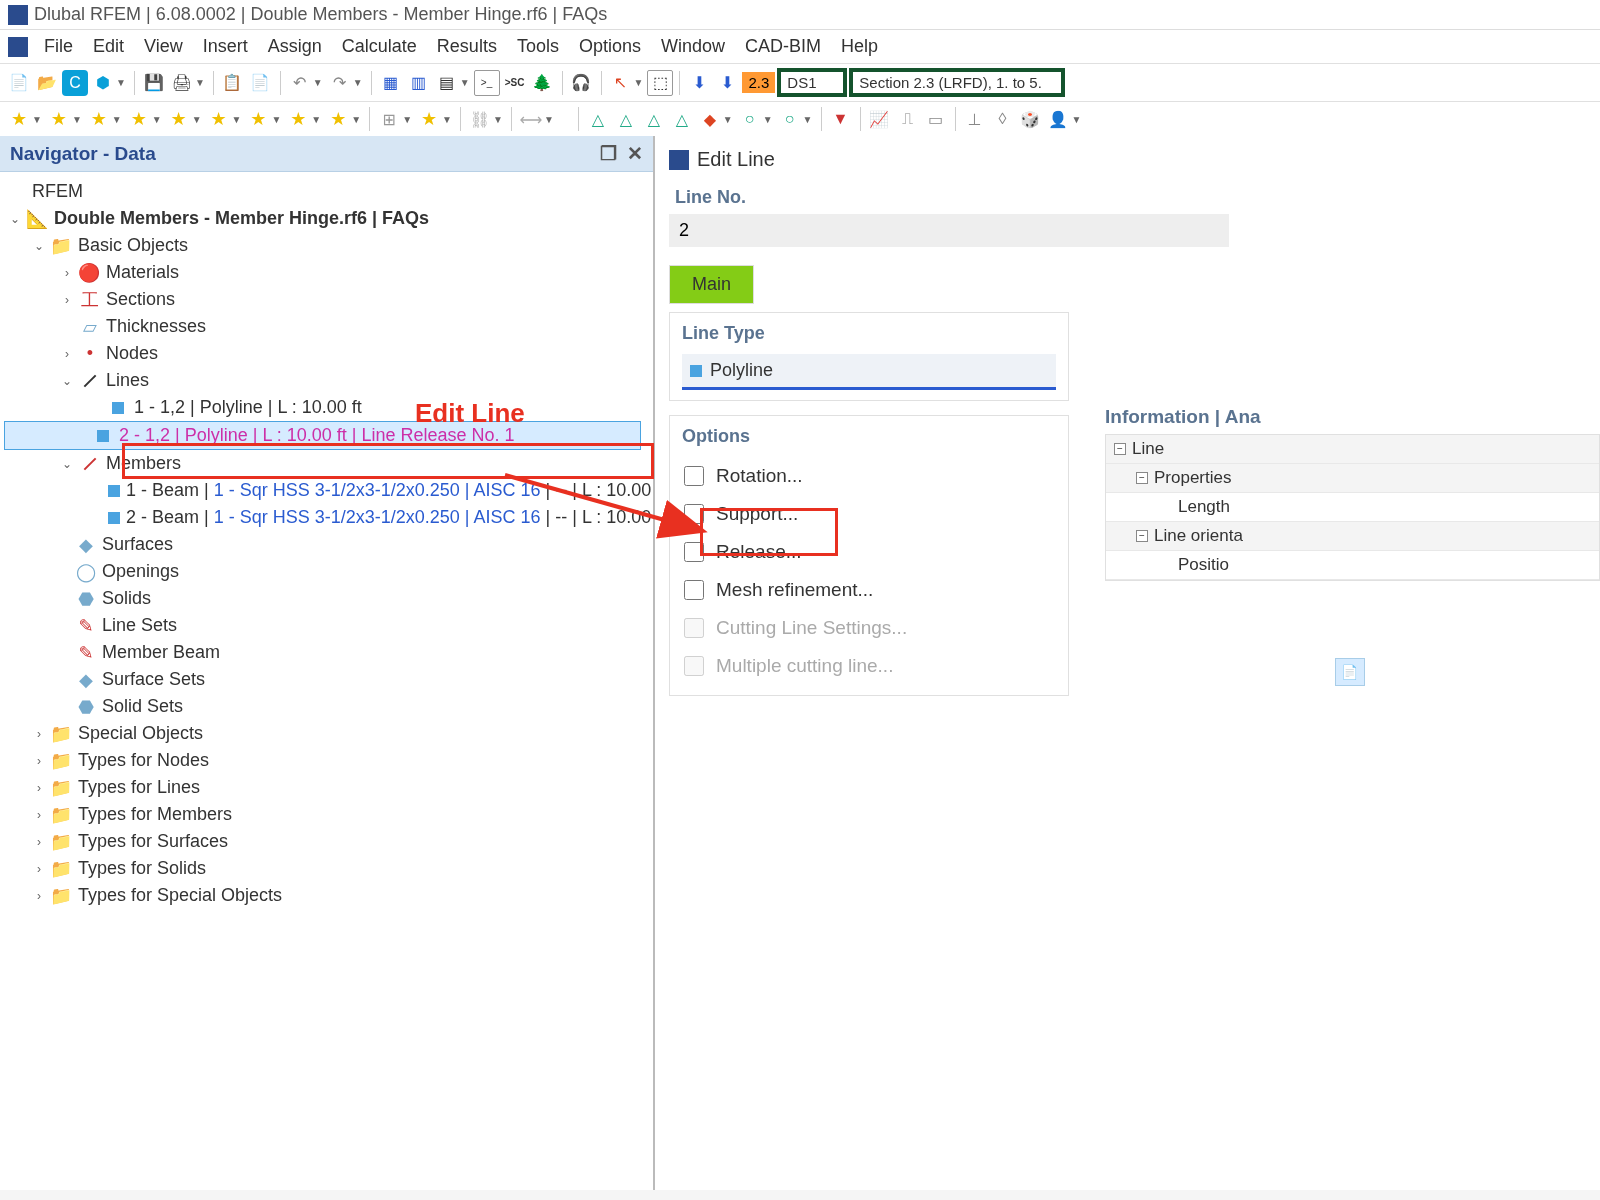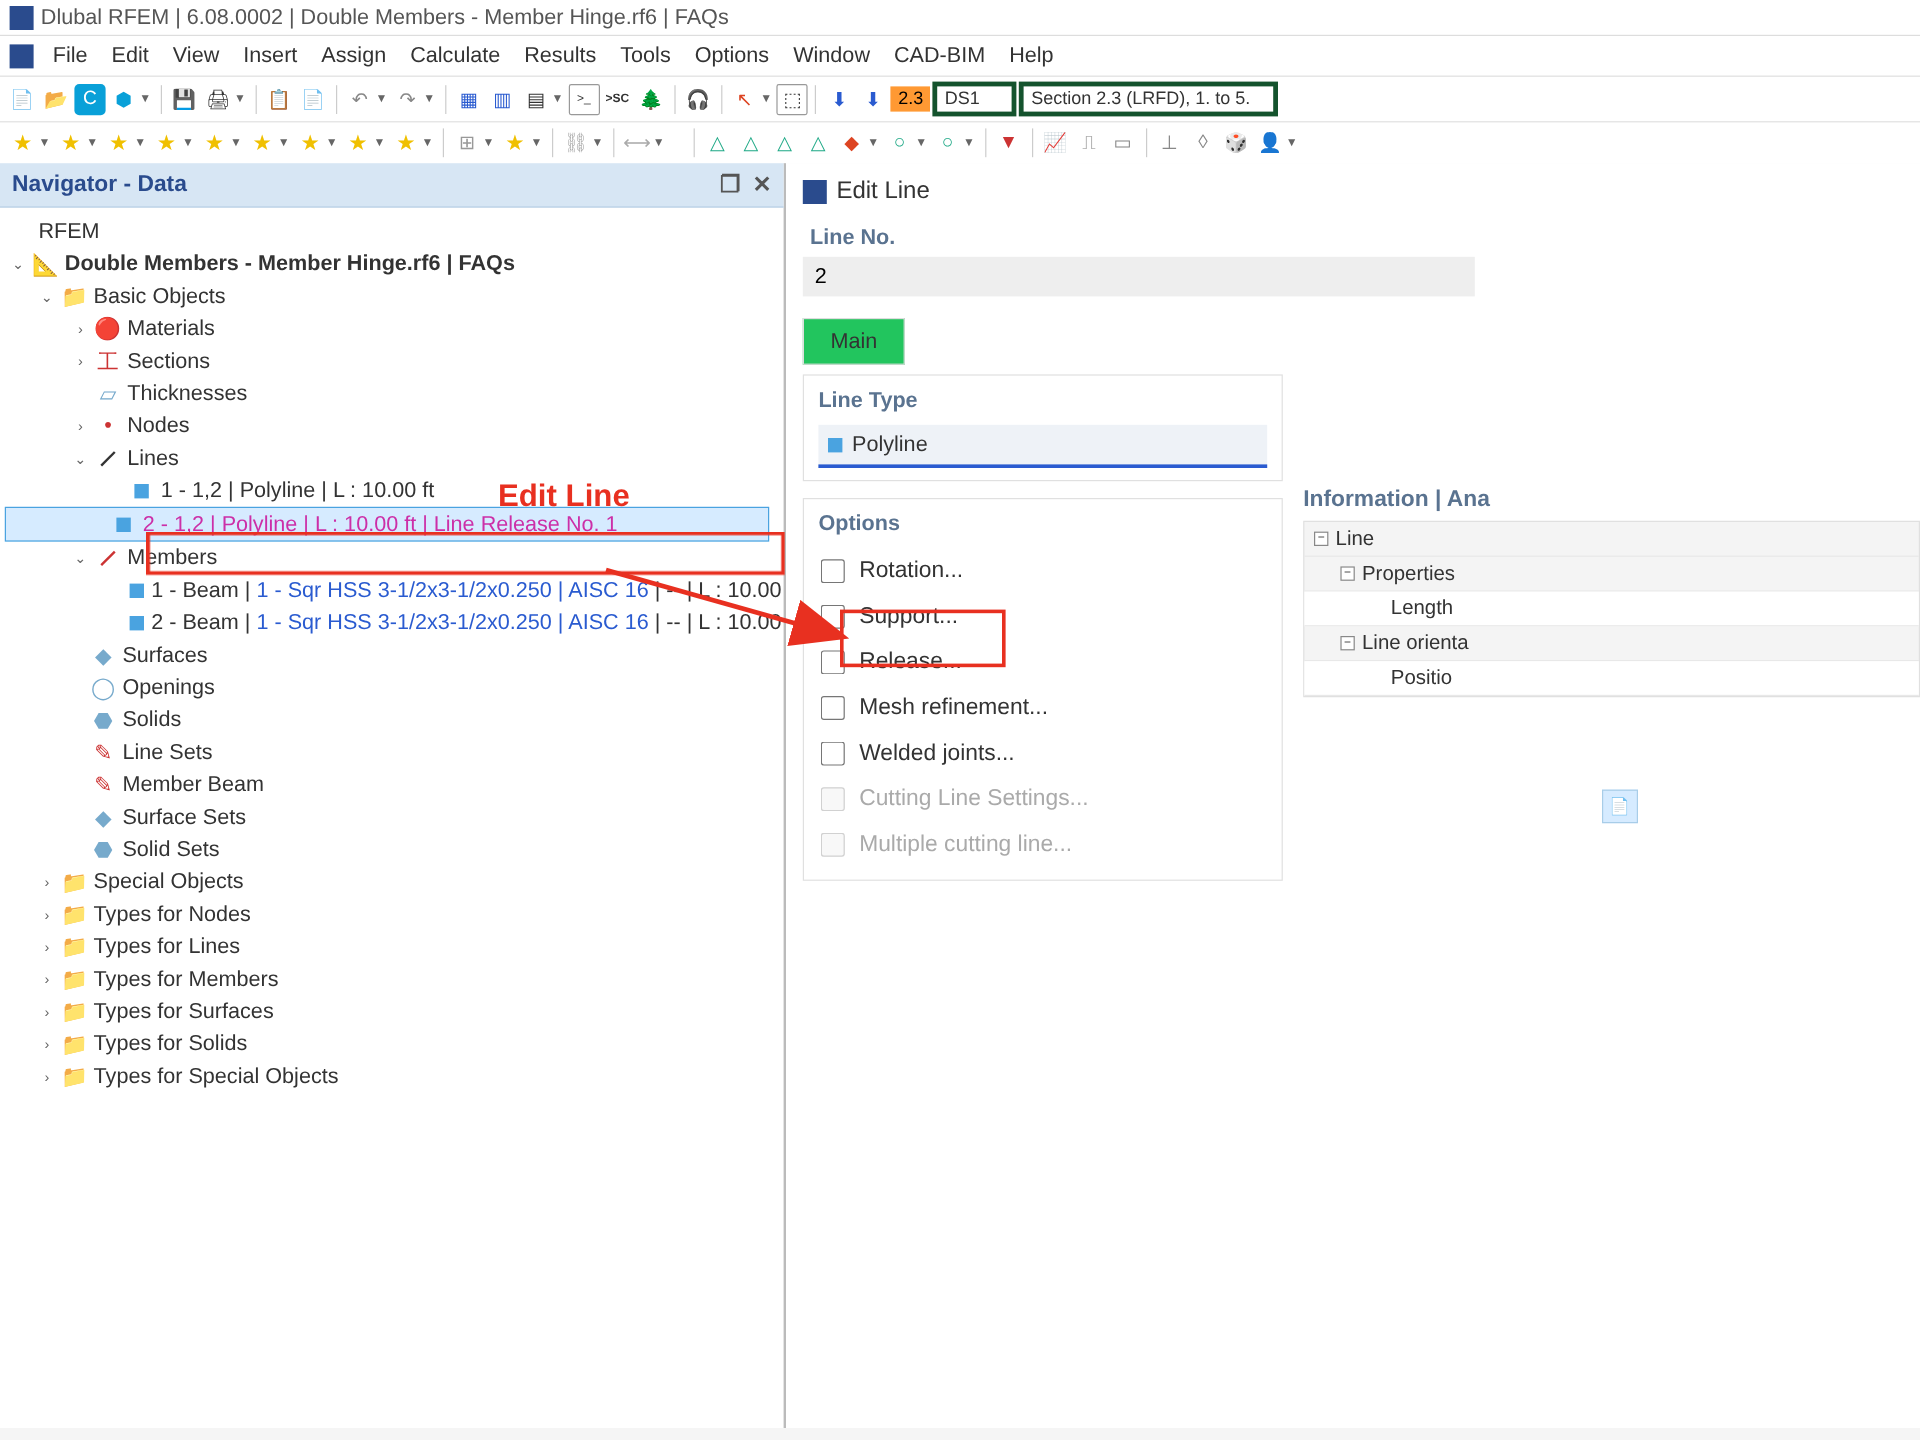--- a/index.html
+++ b/index.html
@@ -33,22 +33,22 @@
   .link-text { color: #2a5bd0; }
   .highlight-box { border: 3px solid #e83020; position: absolute; pointer-events: none; }
   .edit-annotation { position: absolute; left: 415px; top: 398px; color: #e83020; font-weight: 700; font-size: 26px; }
   .arrow { position: absolute; pointer-events: none; }
   .right-panel { flex: 1; background: #fff; display: flex; flex-direction: column; padding-left: 14px; padding-top: 6px; }
   .edit-title { display: flex; align-items: center; gap: 8px; font-size: 20px; padding: 6px 0; }
   .edit-title .app-icon { width: 20px; height: 20px; background: #2a4b8d; display: inline-block; }
   .field-label { color: #5a7390; font-weight: 600; font-size: 18px; margin-top: 10px; margin-left: 6px; }
   .field-input { background: #eee; border: none; padding: 6px 10px; font-size: 18px; margin: 6px 6px 0 0; width: 560px; }
   .tabs { display: flex; margin-top: 18px; }
-  .tab { background: #22c55e; padding: 8px 22px; border: 1px solid #ddd; font-size: 18px; }
-  .panel-content { display: flex; gap: 17px; margin-top: 8px; }
+  .tab { background: #84cc16; padding: 8px 22px; border: 1px solid #ddd; font-size: 18px; }
+  .panel-content { display: flex; gap: 36px; margin-top: 8px; }
   .panel-left { width: 400px; }
   .panel-box { border: 1px solid #e0e0e0; padding: 10px 12px; margin-bottom: 14px; background: #fff; }
   .panel-box-title { color: #5a7390; font-weight: 600; font-size: 18px; margin-bottom: 10px; }
   .line-type-row { background: #eef2f7; border-bottom: 3px solid #2a5bd0; padding: 6px 8px; display: flex; align-items: center; gap: 8px; font-size: 18px; }
   .opt-row { display: flex; align-items: center; gap: 12px; padding: 8px 2px; font-size: 19px; }
   .opt-row input[type=checkbox] { width: 20px; height: 20px; }
   .opt-row.disabled { color: #aaa; }
   .info-panel { flex: 1; }
   .info-title { color: #5a7390; font-weight: 600; font-size: 19px; padding: 6px 0; }
   .info-tree { background: #f4f4f4; border: 1px solid #e0e0e0; font-size: 17px; }
@@ -354,24 +354,20 @@
               <span>Support...</span>
             </div>
           <div class="opt-row">
               <input type="checkbox" style="">
               <span>Release...</span>
             </div>
           <div class="opt-row">
               <input type="checkbox" style="">
               <span>Mesh refinement...</span>
             </div>
-          <div class="opt-row">
-              <input type="checkbox" style="">
-              <span>Welded joints...</span>
-            </div>
           <div class="opt-row disabled">
               <input type="checkbox" disabled="" style="">
               <span>Cutting Line Settings...</span>
             </div>
           <div class="opt-row disabled">
               <input type="checkbox" disabled="" style="">
               <span>Multiple cutting line...</span>
             </div>
         </div>
       </div>

